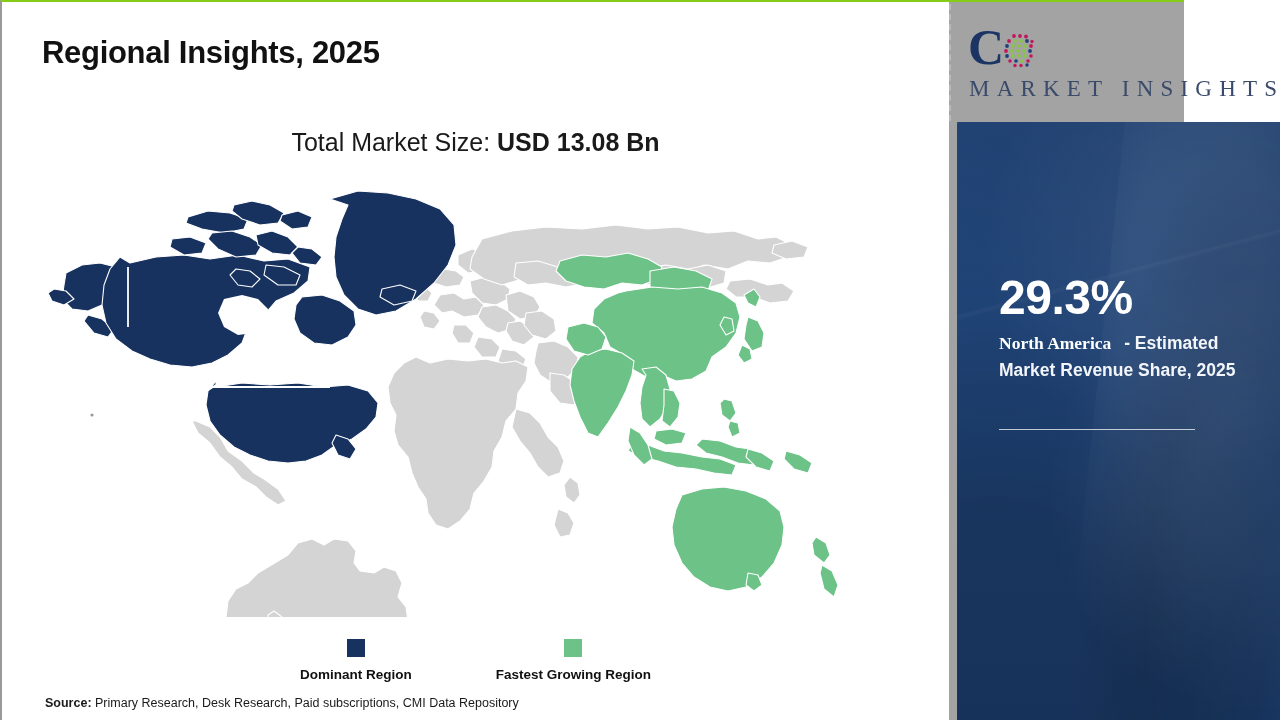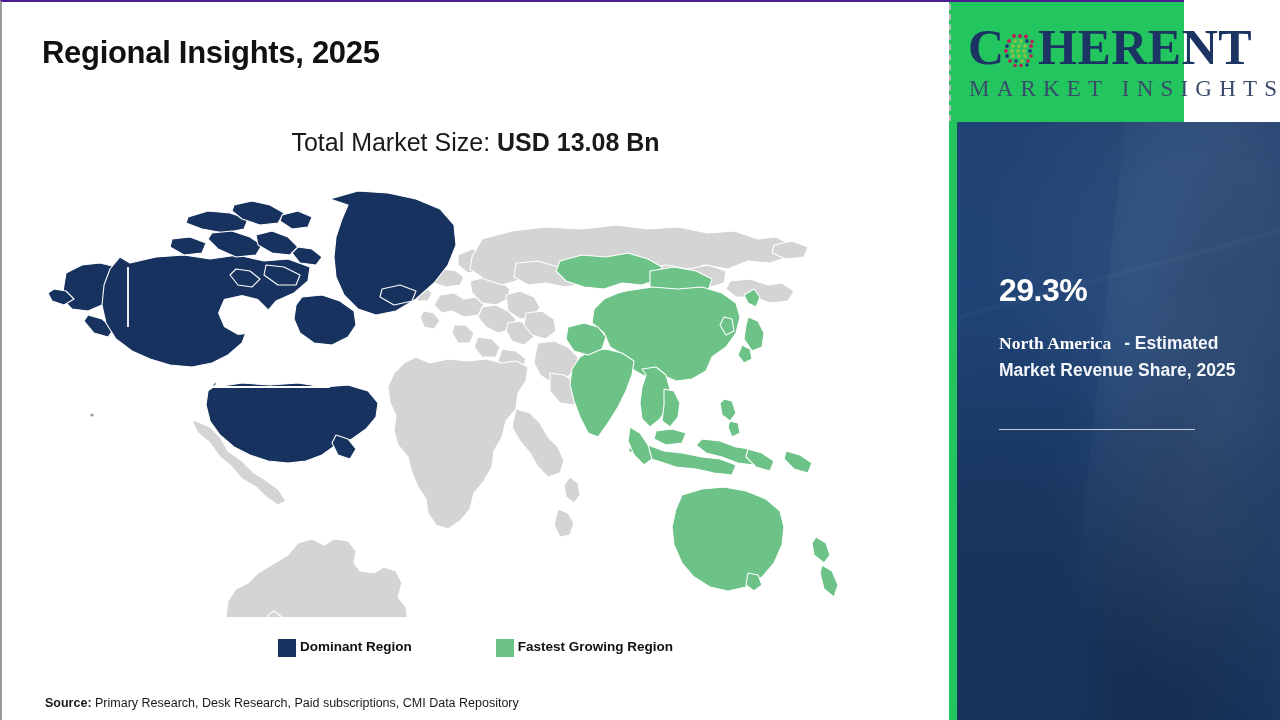--- a/index.html
+++ b/index.html
@@ -5,23 +5,23 @@
 <style>
   html,body{margin:0;padding:0;}
   body{
     width:1280px;height:720px;overflow:hidden;
     background:#ffffff;
     font-family:"Liberation Sans","DejaVu Sans",sans-serif;
     -webkit-font-smoothing:antialiased;
   }
   #root{
     position:relative;width:1184px;height:720px;
-    background:#22c55e;
+    background:#a3a3a3;
     border-left:2px solid #9a9a9a;
-    border-top:2px solid #4c1d95;
+    border-top:2px solid #84cc16;
     box-sizing:border-box;
   }
 
   
   #left-panel{position:absolute;left:0;top:0;width:947px;height:718px;background:#fff;}
 
   #page-title{
     position:absolute;left:40px;top:33px;
     font-size:31px;font-weight:bold;color:#111;
     letter-spacing:-0.3px;white-space:nowrap;
@@ -36,21 +36,21 @@
 
   
   #map-wrap{position:absolute;left:28px;top:175px;width:880px;height:440px;}
   #world-map{display:block;width:880px;height:440px;}
 
   
   #legend{
     position:absolute;left:0;top:637px;width:947px;
     display:flex;justify-content:center;align-items:center;gap:84px;
   }
-  .legend-item{display:flex;gap:4px;}
+  .legend-item{display:flex;align-items:center;gap:10px;flex-direction:column;}
   .legend-swatch{width:18px;height:18px;display:block;}
   .legend-label{font-size:13.5px;font-weight:bold;color:#111;white-space:nowrap;}
 
   
   #source-line{
     position:absolute;left:43px;top:694px;
     font-size:12.5px;color:#1a1a1a;white-space:nowrap;
   }
   #source-label{font-weight:bold;}
   #source-text{font-weight:400;}
@@ -84,21 +84,21 @@
     background:
       linear-gradient(172deg, rgba(255,255,255,0.05) 0 1px, rgba(255,255,255,0) 1px 100%),
       radial-gradient(ellipse at 35% 30%, rgba(255,255,255,0.04) 0 30%, rgba(255,255,255,0) 62%),
       radial-gradient(ellipse at 60% 72%, rgba(0,0,0,0.13) 0 34%, rgba(0,0,0,0) 68%);
     transform:rotate(6deg);
   }
   #panel-content{position:absolute;left:42px;top:0;width:270px;height:100%;}
 
   #share-percent{
     position:absolute;left:0;top:152px;
-    font-size:32px;font-weight:bold;color:#ffffff;letter-spacing:-0.5px;
+    font-size:48px;font-weight:bold;color:#ffffff;letter-spacing:-0.5px;
     line-height:1;
   }
   #share-caption{
     position:absolute;left:0;top:208px;width:268px;
     font-size:17.5px;color:#f2f5fa;line-height:1.52;
   }
   #share-region{font-weight:bold;color:#ffffff;font-family:Liberation Serif, serif;}
   #share-caption-rest{font-weight:700;margin-left:8px;}
 
   #panel-rule{
@@ -334,21 +334,20 @@
           <circle cx="15" cy="29" r="1.8" fill="#1f3f7a"></circle>
           <circle cx="21" cy="29" r="1.8" fill="#8bc34a"></circle>
           <circle cx="27" cy="29" r="1.8" fill="#c2185b"></circle>
 
           <circle cx="14" cy="33.5" r="1.7" fill="#c2185b"></circle>
           <circle cx="20" cy="33.5" r="1.7" fill="#c2185b"></circle>
           <circle cx="26" cy="33" r="1.7" fill="#1f3f7a"></circle>
         </g>
       </svg>
 
-      <span id="logo-herent" class="logo-serif">HERENT</span>
     </div>
     <div id="logo-sub">MARKET INSIGHTS</div>
   </div>
 
   <div id="right-panel">
     <div id="panel-texture"></div>
     <div id="panel-content">
       <div id="share-percent">29.3%</div>
       <div id="share-caption">
         <span id="share-region">North America</span><span id="share-caption-rest"> - Estimated Market Revenue Share, 2025</span>

